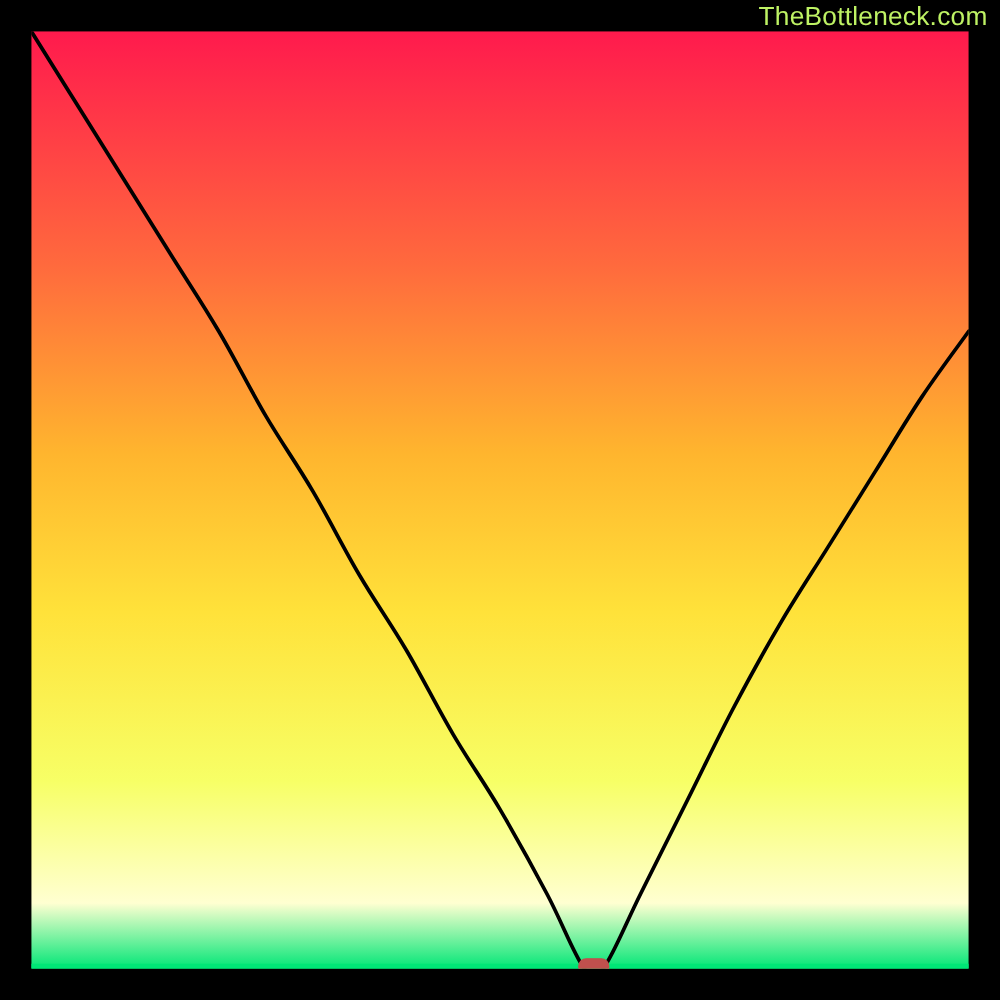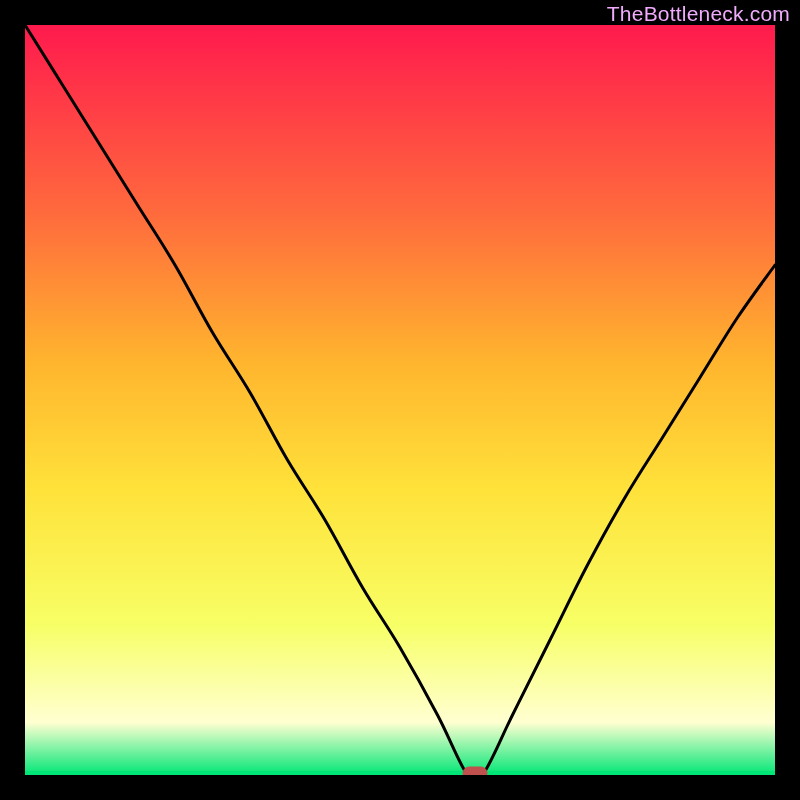--- a/index.html
+++ b/index.html
@@ -14,21 +14,21 @@
   .frame {
     position: relative;
     width: 800px;
     height: 800px;
     background: #000;
   }
   .watermark {
     position: absolute;
     top: 2px;
     right: 10px;
-    color: #f0abfc;
+    color: #bef264;
     font-size: 21px;
     font-weight: 500;
     letter-spacing: 0.2px;
     z-index: 30;
   }
   .plot-wrap {
     position: absolute;
     left: 25px;
     top: 25px;
     width: 750px;

